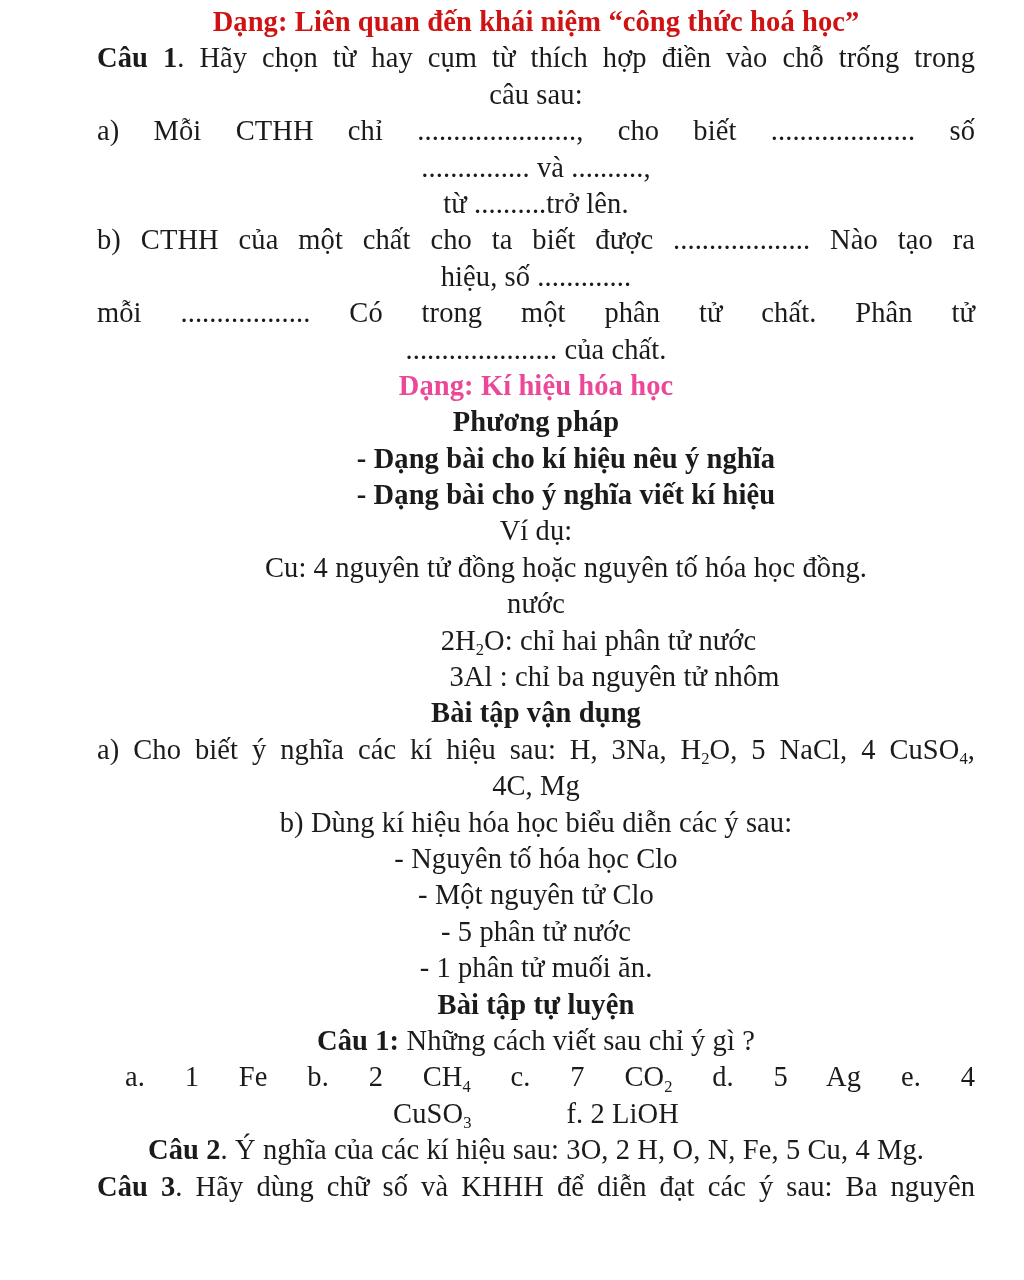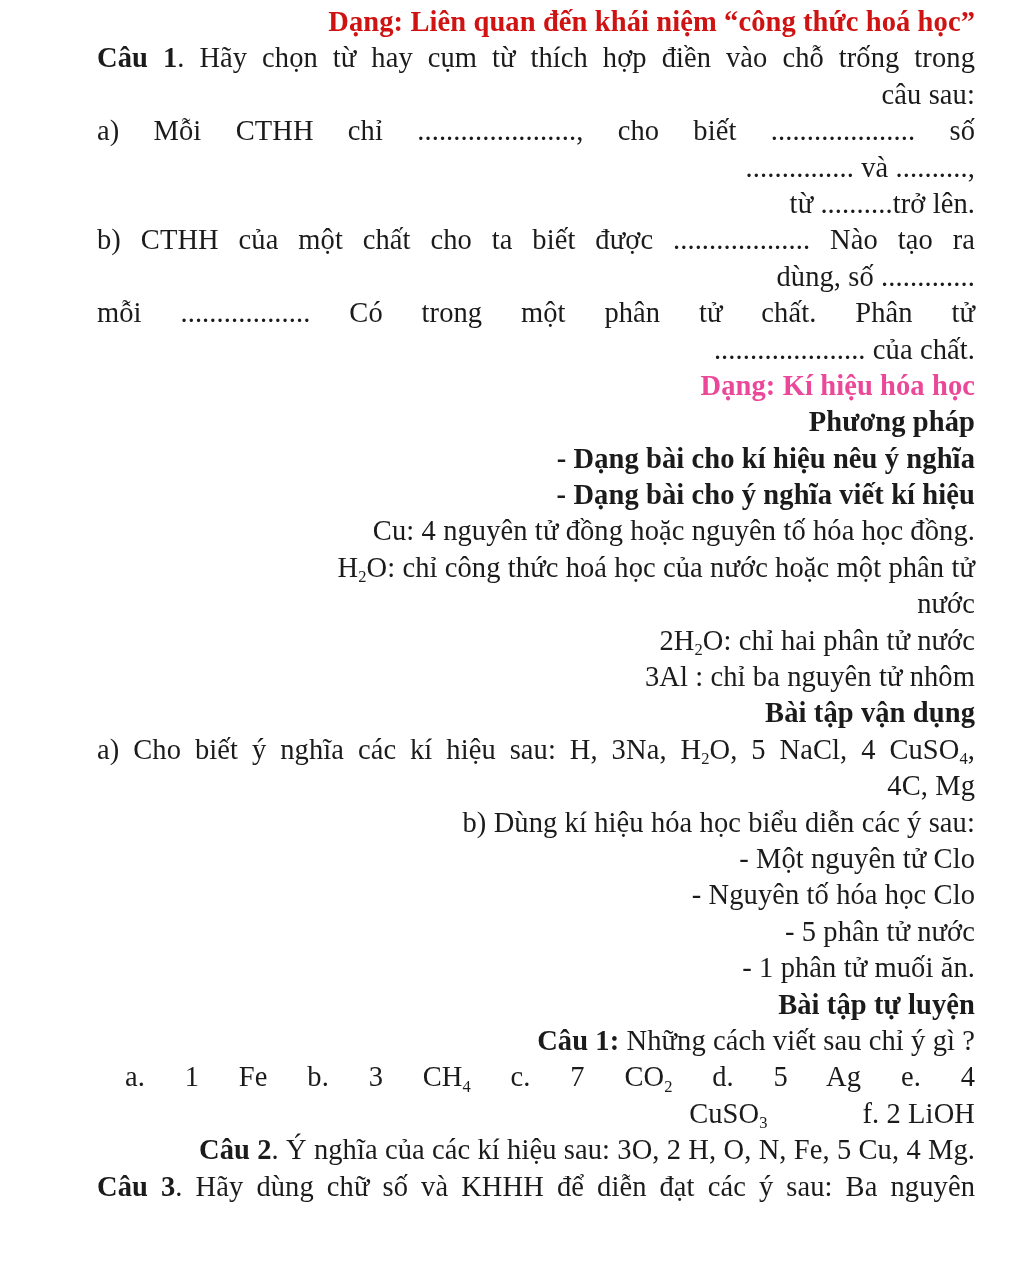--- a/index.html
+++ b/index.html
@@ -13,21 +13,21 @@
     box-sizing: border-box;
     width: 1024px; height: 1280px;
     padding: 4px 49px 0 97px;
     background: #ffffff;
   }
   .line {
     font-size: 28.5px;
     line-height: 36.4px;
     height: 36.4px;
     white-space: nowrap;
-    text-align: right;
+    text-align: center;
     letter-spacing: 0.1px;
   }
   .line.justify {
     text-align: justify;
     text-align-last: justify;
   }
   .line.bold, .line .b { font-weight: bold; }
   .sub {
     font-size: 58%;
     position: relative;
@@ -41,40 +41,40 @@
 
 <div class="page">
   <div id="doc">
       <div class="line bold" style="color: rgb(207, 18, 18);"><span>Dạng: Liên quan đến khái niệm “công thức hoá học”</span></div>
       <div class="line justify"><span class="b">Câu 1</span><span>. Hãy chọn từ hay cụm từ thích hợp điền vào chỗ trống trong</span></div>
       <div class="line"><span>câu sau:</span></div>
       <div class="line justify"><span>a) Mỗi CTHH chỉ ......................, cho biết .................... số</span></div>
       <div class="line"><span>............... và ..........,</span></div>
       <div class="line"><span>từ ..........trở lên.</span></div>
       <div class="line justify"><span>b) CTHH của một chất cho ta biết được ................... Nào tạo ra</span></div>
-      <div class="line"><span>dùng, số .............</span></div>
+      <div class="line"><span>hiệu, số .............</span></div>
       <div class="line justify"><span>mỗi .................. Có trong một phân tử chất. Phân tử</span></div>
       <div class="line"><span>..................... của chất.</span></div>
       <div class="line bold" style="color: #ec4899;"><span>Dạng: Kí hiệu hóa học</span></div>
       <div class="line bold"><span>Phương pháp</span></div>
       <div class="line bold" style="padding-left: 60px;"><span>- Dạng bài cho kí hiệu nêu ý nghĩa</span></div>
       <div class="line bold" style="padding-left: 60px;"><span>- Dạng bài cho ý nghĩa viết kí hiệu</span></div>
+      <div class="line"><span>Ví dụ:</span></div>
       <div class="line" style="padding-left: 60px;"><span>Cu: 4 nguyên tử đồng hoặc nguyên tố hóa học đồng.</span></div>
-      <div class="line" style="padding-left: 180px;"><span>H</span><span class="sub">2</span><span>O: chỉ công thức hoá học của nước hoặc một phân tử</span></div>
       <div class="line"><span>nước</span></div>
       <div class="line" style="padding-left: 125px;"><span>2H</span><span class="sub">2</span><span>O: chỉ hai phân tử nước</span></div>
       <div class="line" style="padding-left: 157px;"><span>3Al : chỉ ba nguyên tử nhôm</span></div>
       <div class="line bold"><span>Bài tập vận dụng</span></div>
       <div class="line justify"><span>a) Cho biết ý nghĩa các kí hiệu sau: H, 3Na, H</span><span class="sub">2</span><span>O, 5 NaCl, 4 CuSO</span><span class="sub">4</span><span>,</span></div>
       <div class="line"><span>4C, Mg</span></div>
       <div class="line"><span>b) Dùng kí hiệu hóa học biểu diễn các ý sau:</span></div>
+      <div class="line"><span>- Nguyên tố hóa học Clo</span></div>
       <div class="line"><span>- Một nguyên tử Clo</span></div>
-      <div class="line"><span>- Nguyên tố hóa học Clo</span></div>
       <div class="line"><span>- 5 phân tử nước</span></div>
       <div class="line"><span>- 1 phân tử muối ăn.</span></div>
       <div class="line bold"><span>Bài tập tự luyện</span></div>
       <div class="line"><span class="b">Câu 1:</span><span> Những cách viết sau chỉ ý gì ?</span></div>
-      <div class="line justify" style="padding-left: 28px;"><span>a. 1 Fe</span><span> b. 3 CH</span><span class="sub">4</span><span> c. 7 CO</span><span class="sub">2</span><span> d. 5 Ag</span><span> e. 4</span></div>
+      <div class="line justify" style="padding-left: 28px;"><span>a. 1 Fe</span><span> b. 2 CH</span><span class="sub">4</span><span> c. 7 CO</span><span class="sub">2</span><span> d. 5 Ag</span><span> e. 4</span></div>
       <div class="line"><span>CuSO</span><span class="sub">3</span><span class="gap" style="width: 95px;"></span><span>f. 2 LiOH</span></div>
       <div class="line"><span class="b">Câu 2</span><span>. Ý nghĩa của các kí hiệu sau: 3O, 2 H, O, N, Fe, 5 Cu, 4 Mg.</span></div>
       <div class="line justify"><span class="b">Câu 3</span><span>. Hãy dùng chữ số và KHHH để diễn đạt các ý sau: Ba nguyên</span></div>
     </div>
 </div>
 
 </body></html>

